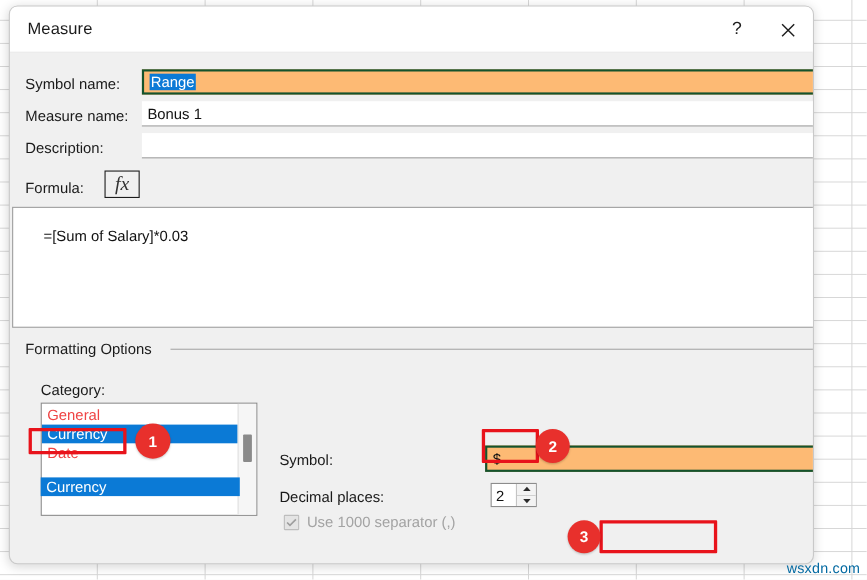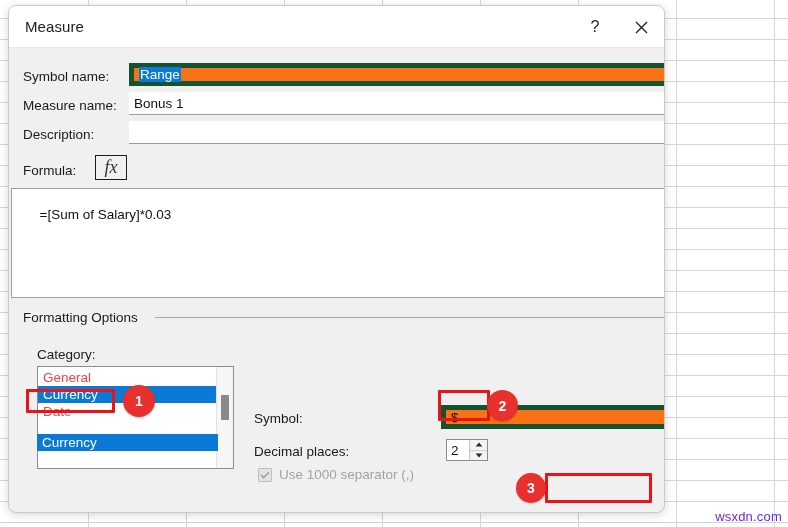--- a/index.html
+++ b/index.html
@@ -25,21 +25,21 @@
       linear-gradient(to bottom, #d6d6d6 1px, transparent 1px);
     background-size: 98px 21px;
     background-position: -10px -3px;
   }
 
   
   #measure-dialog {
     position: absolute;
     left: 8px;
     top: 5px;
-    width: 657px;
+    width: 732px;
     height: 508px;
     background: #f0f0f0;
     border: 1px solid #c9c9c9;
     border-radius: 8px;
     box-shadow: 0 2px 10px rgba(0,0,0,0.16);
     box-sizing: border-box;
     overflow: hidden;
   }
 
   .titlebar {
@@ -89,22 +89,22 @@
   .lbl {
     font-size: 13.5px;
     color: #1a1a1a;
     position: absolute;
     white-space: nowrap;
   }
 
   
   .field {
     position: absolute;
-    background: #f97316;
-    border: 5px solid #14532d;
+    background: #fdba74;
+    border: 2px solid #14532d;
     box-sizing: border-box;
     font-size: 13.5px;
     color: #111;
     display: flex;
     align-items: center;
     padding: 0 5px;
   }
   .field.flat-bottom {
     border: none;
     border-bottom: 1px solid #9b9b9b;
@@ -293,21 +293,21 @@
     font-weight: bold;
     box-shadow: 0 1px 2px rgba(0,0,0,0.2);
     pointer-events: none;
   }
 
   .watermark {
     position: absolute;
     right: 6px;
     bottom: 3px;
     font-size: 13px;
-    color: #6d28d9;
+    color: #0369a1;
     letter-spacing: .2px;
     font-family: "Liberation Sans", sans-serif;
   }
 </style>
 </head>
 <body>
 
 <div id="desktop-bg"></div>
 
 <div id="measure-dialog">

